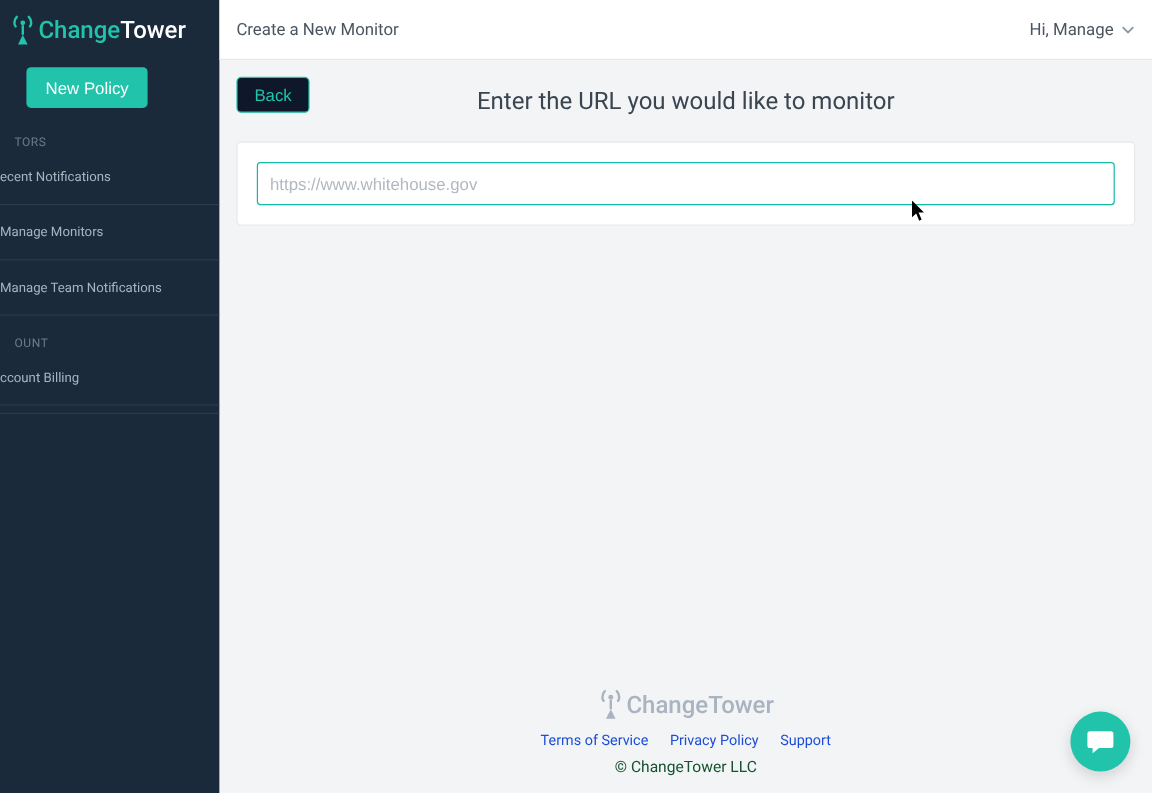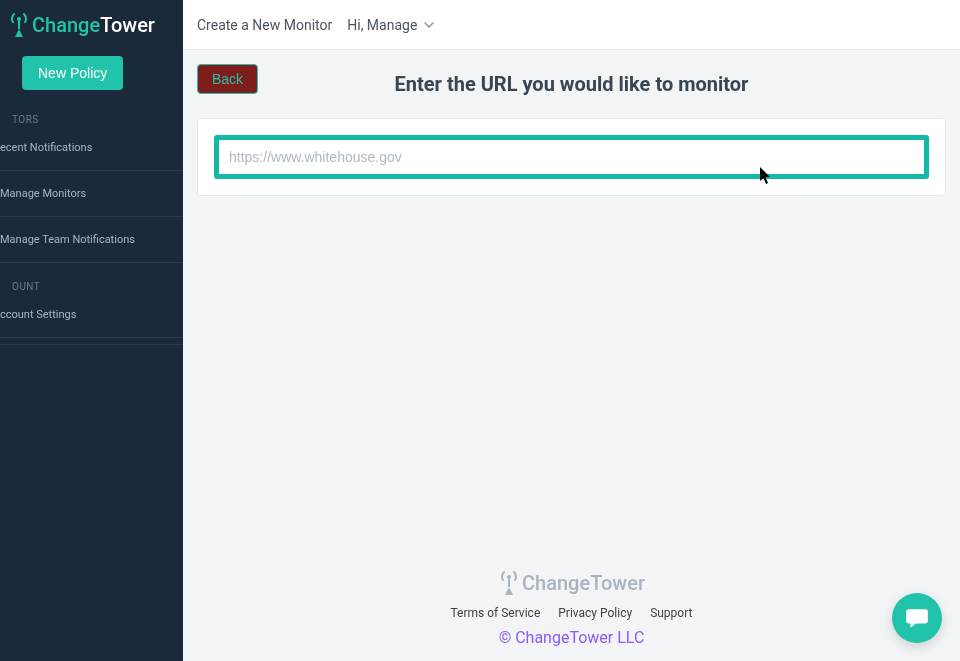--- a/index.html
+++ b/index.html
@@ -68,77 +68,77 @@
       background: #f2f4f6;
       position: relative;
       height: 100%;
     }
 
     .topbar {
       background: #fff;
       height: 50px;
       display: flex;
       align-items: center;
+      justify-content: space-between;
       padding: 0 14px;
       border-bottom: 1px solid #e6e9ec;
-      gap: 15px;
     }
     .topbar-title { font-size: 14px; color: #4a5560; }
     .user-menu { display: flex; align-items: center; gap: 6px; font-size: 14px; color: #4a5560; cursor: pointer; }
     .user-menu svg { width: 12px; height: 12px; }
 
     .content {
       flex: 1;
       padding: 14px 14px 0 14px;
       position: relative;
     }
 
     .back-row { position: relative; height: 40px; display: flex; align-items: center; justify-content: center; margin-bottom: 14px; }
     .back-btn {
       position: absolute;
       left: 0;
       top: 0;
-      background: #7f1d1d;
+      background: #0f172a;
       color: #21c4aa;
       border: 1px solid #21c4aa;
       border-radius: 4px;
       padding: 6px 14px;
       font-size: 14px;
       cursor: pointer;
     }
-    .page-heading { font-size: 20px; color: #3a4550; font-weight: 700; }
+    .page-heading { font-size: 20px; color: #3a4550; font-weight: 400; }
 
     .card {
       background: #fff;
       border: 1px solid #e6e9ec;
       border-radius: 4px;
       padding: 16px;
     }
     .url-input {
       width: 100%;
-      border: 5px solid #14b8a6;
+      border: 1px solid #14b8a6;
       border-radius: 3px;
       padding: 9px 10px;
       font-size: 14px;
       color: #555;
     }
     .url-input::placeholder { color: #b0b8c0; }
 
     .footer {
       position: absolute;
       bottom: 14px;
       left: 0;
       right: 0;
       text-align: center;
     }
     .footer-logo { display: flex; justify-content: center; align-items: center; color: #a9b4c0; margin-bottom: 10px; }
     .footer-logo-text { font-size: 20px; font-weight: 500; margin-left: 2px; color: #a9b4c0; }
     .footer-links { display: flex; justify-content: center; gap: 18px; margin-bottom: 8px; }
-    .footer-links a { color: #404040; font-size: 12px; text-decoration: none; cursor: pointer; }
-    .footer-copy { color: #8b5cf6; font-size: 16px; }
+    .footer-links a { color: #1d4ed8; font-size: 12px; text-decoration: none; cursor: pointer; }
+    .footer-copy { color: #14532d; font-size: 13px; }
 
     .chat-bubble {
       position: absolute;
       right: 18px;
       bottom: 18px;
       width: 50px;
       height: 50px;
       border-radius: 50%;
       background: #21c4aa;
       display: flex;
@@ -181,21 +181,21 @@
   <div class="nav-container">
     <div class="nav-section-label">TORS</div>
     <div class="nav-item">ecent Notifications</div>
     <hr class="nav-divider">
     <div class="nav-item">Manage Monitors</div>
     <hr class="nav-divider">
     <div class="nav-item">Manage Team Notifications</div>
     <hr class="nav-divider">
 
     <div class="nav-section-label">OUNT</div>
-    <div class="nav-item">ccount Settings</div>
+    <div class="nav-item">ccount Billing</div>
     <hr class="nav-divider">
     <hr class="nav-divider">
   </div>
 </div>
 
 <div class="main">
   <div class="topbar">
     <div class="topbar-title">Create a New Monitor</div>
     <div class="user-menu">
       <span>Hi, Manage</span>

